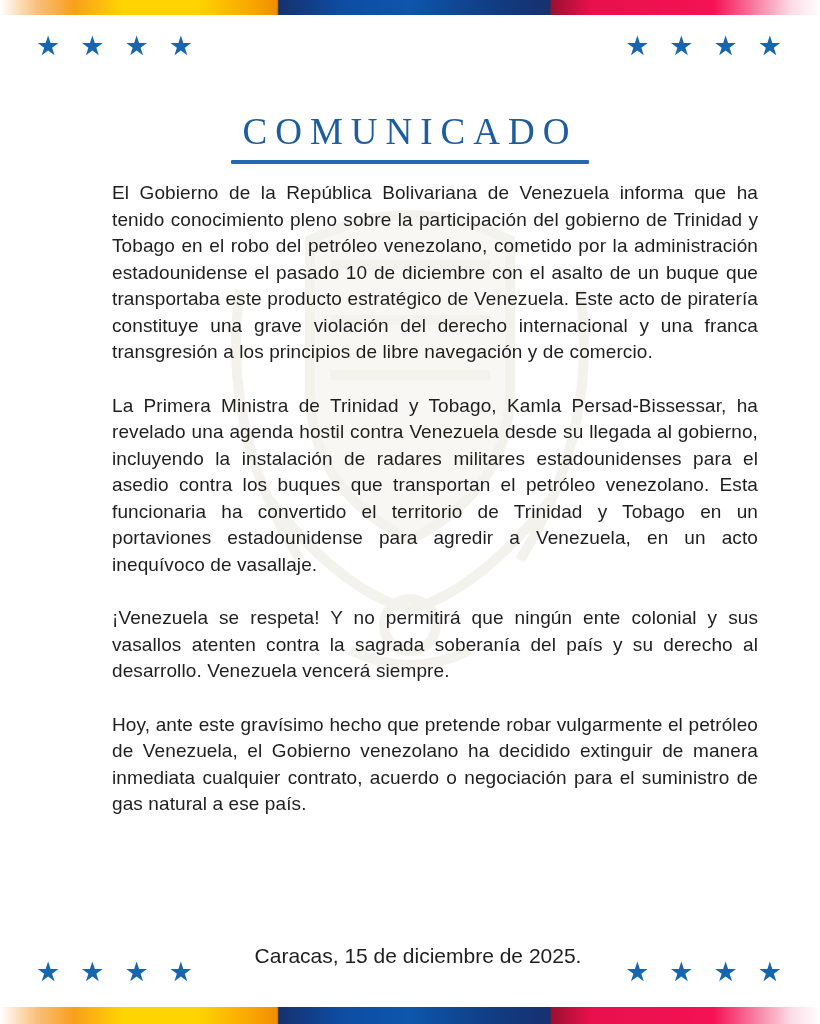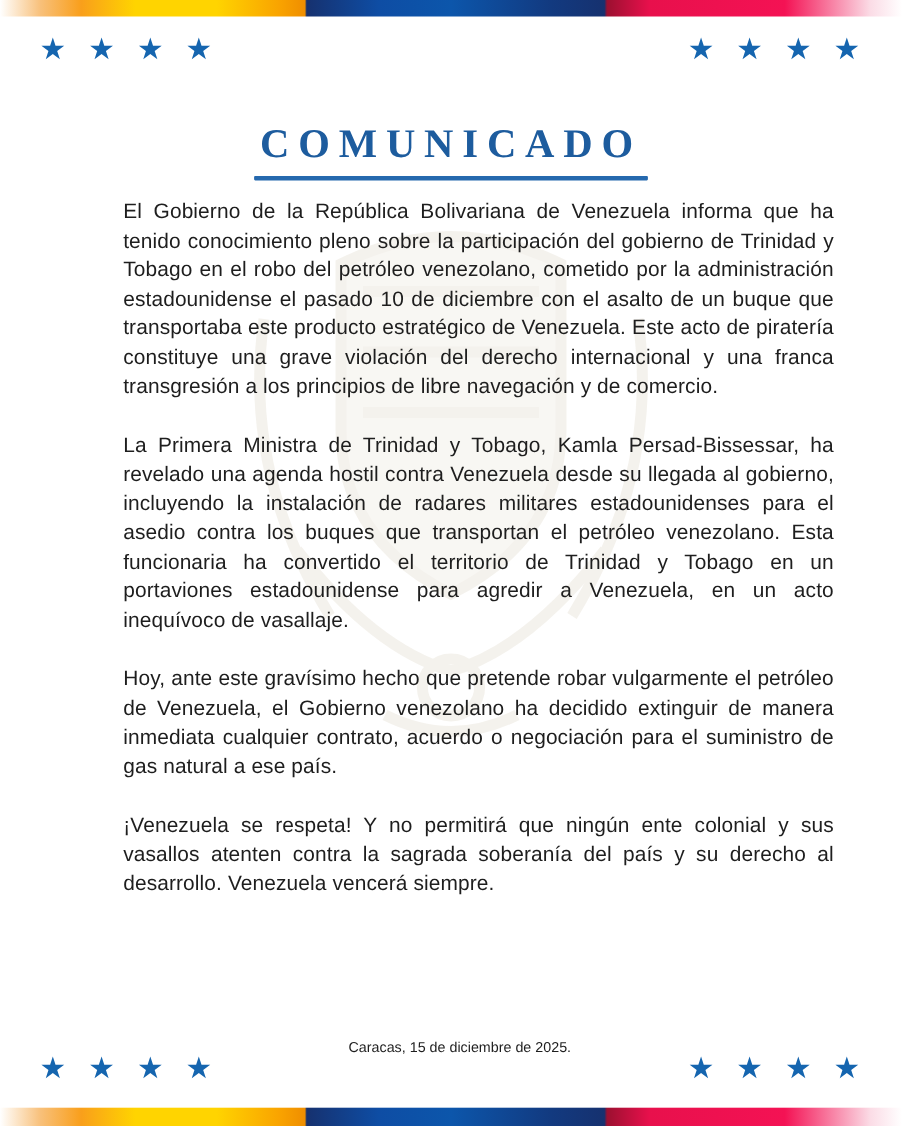--- a/index.html
+++ b/index.html
@@ -56,21 +56,21 @@
   }
   .stars-tl{left:36px;top:32px;}
   .stars-tr{right:38px;top:32px;}
   .stars-bl{left:36px;top:958px;}
   .stars-br{right:38px;top:958px;}
   
   .title{
     position:absolute;top:110px;left:0;right:0;
     text-align:center;
     font-family:"Liberation Serif","DejaVu Serif",serif;
-    font-weight:700;
+    font-weight:400;
     font-size:37px;
     letter-spacing:8px;
     color:var(--title-blue);
   }
   .title-underline{
     position:absolute;top:160px;left:50%;
     transform:translateX(-50%);
     width:358px;height:4px;
     background:var(--underline-blue);
     border-radius:1px;
@@ -85,21 +85,21 @@
     text-align:justify;
     letter-spacing:0.1px;
     margin-left:48px;
   }
   .body-text p{margin-bottom:27px;}
   
   .dateline{
     position:absolute;top:944px;left:16px;right:0;
     text-align:center;
     color:var(--body-text);
-    font-size:13px;
+    font-size:21px;
   }
   
   .watermark{
     position:absolute;
     left:50%;top:430px;
     transform:translate(-50%,-50%);
     opacity:0.55;
     pointer-events:none;
   }
 </style>
@@ -133,22 +133,22 @@
     <span>★</span>
     <span>★</span>
   </div>
 
   <h1 class="title">COMUNICADO</h1>
   <div class="title-underline"></div>
 
   <main class="body-text">
     <p>El Gobierno de la República Bolivariana de Venezuela informa que ha tenido conocimiento pleno sobre la participación del gobierno de Trinidad y Tobago en el robo del petróleo venezolano, cometido por la administración estadounidense el pasado 10 de diciembre con el asalto de un buque que transportaba este producto estratégico de Venezuela. Este acto de piratería constituye una grave violación del derecho internacional y una franca transgresión a los principios de libre navegación y de comercio.</p>
     <p>La Primera Ministra de Trinidad y Tobago, Kamla Persad-Bissessar, ha revelado una agenda hostil contra Venezuela desde su llegada al gobierno, incluyendo la instalación de radares militares estadounidenses para el asedio contra los buques que transportan el petróleo venezolano. Esta funcionaria ha convertido el territorio de Trinidad y Tobago en un portaviones estadounidense para agredir a Venezuela, en un acto inequívoco de vasallaje.</p>
+    <p>¡Venezuela se respeta! Y no permitirá que ningún ente colonial y sus vasallos atenten contra la sagrada soberanía del país y su derecho al desarrollo. Venezuela vencerá siempre.</p>
     <p>Hoy, ante este gravísimo hecho que pretende robar vulgarmente el petróleo de Venezuela, el Gobierno venezolano ha decidido extinguir de manera inmediata cualquier contrato, acuerdo o negociación para el suministro de gas natural a ese país.</p>
-    <p>¡Venezuela se respeta! Y no permitirá que ningún ente colonial y sus vasallos atenten contra la sagrada soberanía del país y su derecho al desarrollo. Venezuela vencerá siempre.</p>
   </main>
 
   <div class="dateline">Caracas, 15 de diciembre de 2025.</div>
 
   <div class="stars stars-bl">
     <span>★</span>
     <span>★</span>
     <span>★</span>
     <span>★</span>
   </div>

